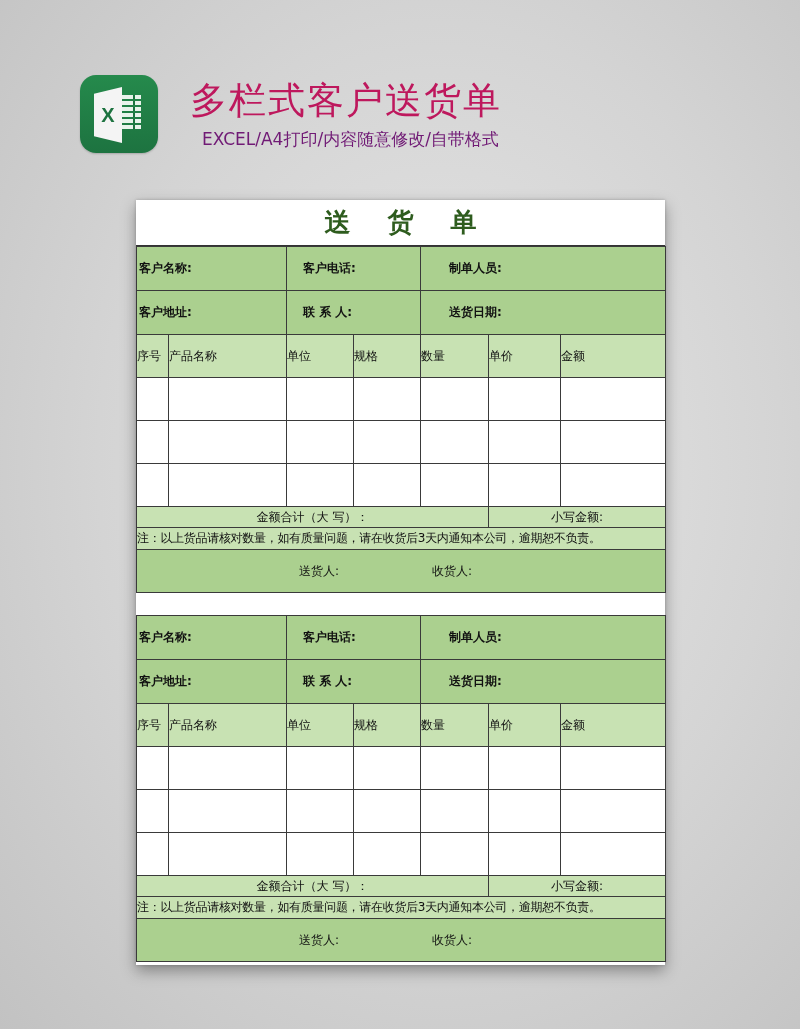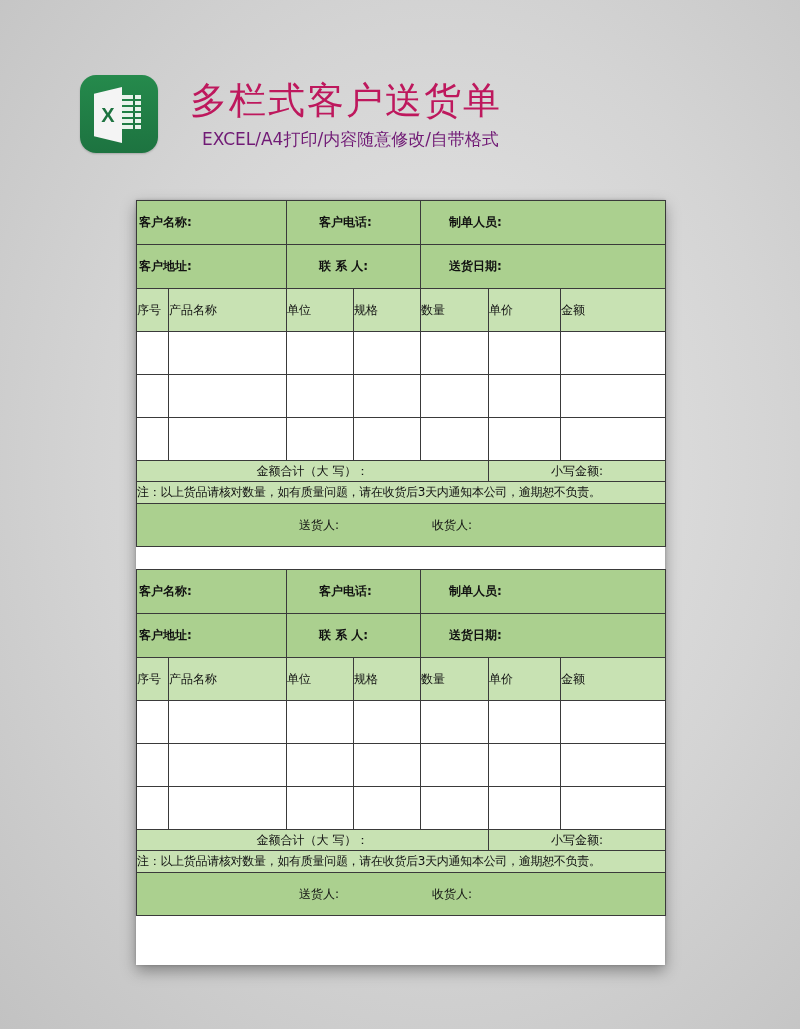--- a/index.html
+++ b/index.html
@@ -54,21 +54,21 @@
   }
   table.form {
     width: 529px; border-collapse: collapse; table-layout: fixed;
   }
   table.form td {
     border: 1px solid #3a3a3a; padding: 0;
     font-size: 12px; color: #111; overflow: hidden; white-space: nowrap;
   }
   .info td { background: #abd08f; height: 44px; font-weight: bold; margin-left: 12px; }
   .info td.lbl1 { padding-left: 2px; }
-  .info td.lbl2 { padding-left: 32px; }
+  .info td.lbl2 { padding-left: 16px; }
   .info td.lbl3 { padding-left: 28px; }
   .colhead td { background: #c8e2b3; height: 43px; text-align: left; font-size: 12.5px; }
   .body-row td { background: #fff; height: 43px; }
   .sum td { background: #c8e2b3; height: 21px; padding-left: 2px; font-size: 12.5px; text-align: center; }
   .note td { background: #c8e2b3; height: 22px; padding-left: 2px; font-size: 12.3px; letter-spacing: -0.3px; margin-top: 36px; }
   .sign td { background: #abd08f; height: 43px; font-size: 12.5px; }
   .sign .sign-inner { position: relative; height: 42px; }
   .sign .s1 { position: absolute; left: 162px; top: 13px; }
   .sign .s2 { position: absolute; left: 295px; top: 13px; }
   .gap { height: 22px; background: #fff; border-left: none; border-right: none; }
@@ -84,20 +84,21 @@
       <i></i>
       <i></i>
       <i></i>
   </div>
   <div class="page">X</div>
 </div>
 <div class="title-main">多栏式客户送货单</div>
 <div class="title-sub">EXCEL/A4打印/内容随意修改/自带格式</div>
 
 <div class="sheet-wrap">
+  <div class="doc-title">送 货 单</div>
 
   <table class="form">
     <colgroup>
       <col style="width:32px">
         <col style="width:118px">
         <col style="width:67px">
         <col style="width:67px">
       <col style="width:68px">
         <col style="width:72px">
         <col style="width:105px">

